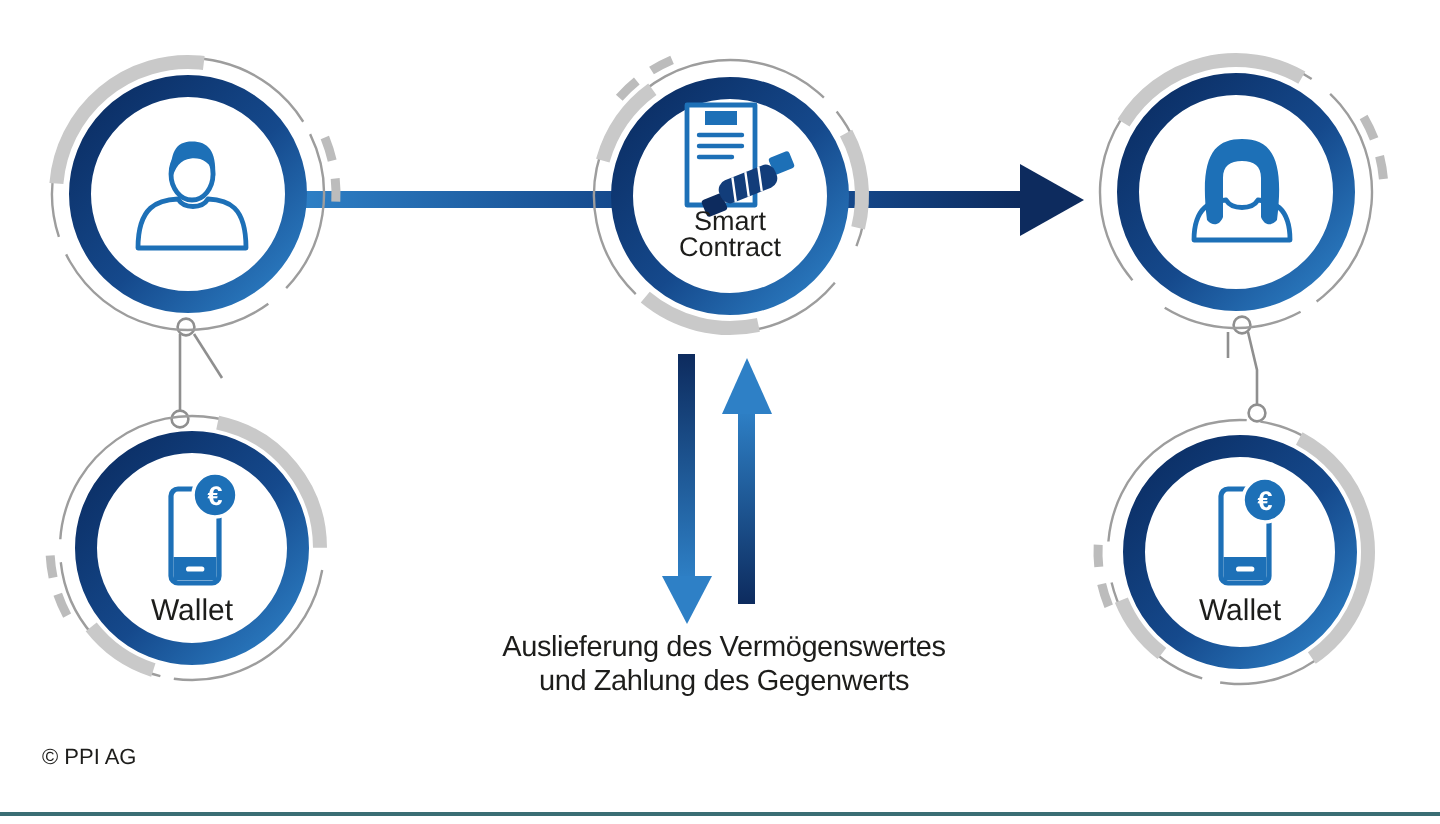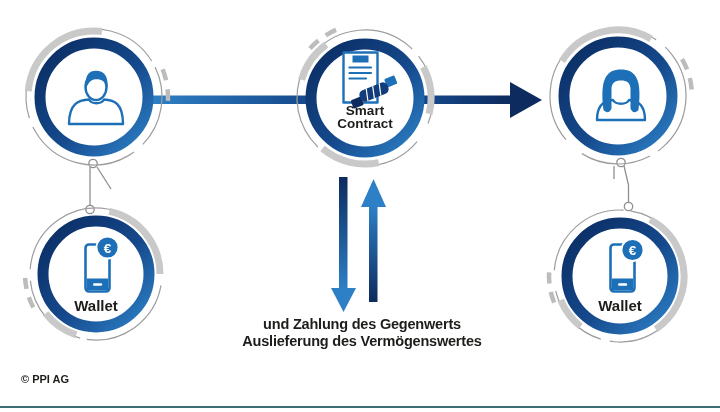--- a/index.html
+++ b/index.html
@@ -19,21 +19,21 @@
   .conn{stroke:#8f8f8f;stroke-width:1.3;fill:none;}
   .conn-node{fill:#fff;stroke:#8f8f8f;stroke-width:1.3;}
   .icon-stroke{stroke:var(--primary-blue);stroke-width:2.4;fill:#fff;
                stroke-linejoin:round;stroke-linecap:round;}
   .icon-fill{fill:var(--primary-blue);}
   .fill-navy{fill:var(--dark-navy);}
   .fill-midnavy{fill:#123d7a;}
   .doc-lines{stroke:var(--primary-blue);stroke-width:2.2;fill:none;stroke-linecap:round;}
   .hatch{stroke:#fff;stroke-width:1.2;fill:none;}
   .euro{font:700 13.5px "Liberation Sans",sans-serif;fill:#fff;text-anchor:middle;}
-  .label{position:absolute;color:var(--text-dark);font-weight:bold;}
+  .label{position:absolute;color:var(--text-dark);}
   .lbl-contract{left:325px;top:104px;width:80px;text-align:center;
                 font-size:13.5px;line-height:13px;}
   .lbl-wallet-l{left:36px;top:297px;width:120px;text-align:center;font-size:15px;}
   .lbl-wallet-r{left:560px;top:297px;width:120px;text-align:center;font-size:15px;}
   .caption{left:212px;top:316px;width:300px;text-align:center;
            font-size:14.5px;line-height:17px;letter-spacing:-0.2px;}
   .copyright{left:21px;top:373px;font-size:11px;}
   .footer-rule{position:absolute;left:0;top:406px;width:720px;height:1.5px;
                background:var(--footer-rule-teal);}
 </style>
@@ -177,19 +177,19 @@
         <circle class="icon-fill" cx="632.5" cy="250" r="11" stroke="#fff" stroke-width="1.8"></circle>
         <text class="euro" x="632.5" y="255">€</text>
       </g>
     </g>
   </svg>
 
   <div class="label lbl-contract">Smart Contract</div>
   <div class="label lbl-wallet-l">Wallet</div>
   <div class="label lbl-wallet-r">Wallet</div>
   <div class="label caption">
+    <div>Auslieferung des Vermögenswertes</div>
     <div>und Zahlung des Gegenwerts</div>
-    <div>Auslieferung des Vermögenswertes</div>
   </div>
   <div class="label copyright">© PPI AG</div>
 
   <div class="footer-rule"></div>
 </div>
 
 </body></html>

